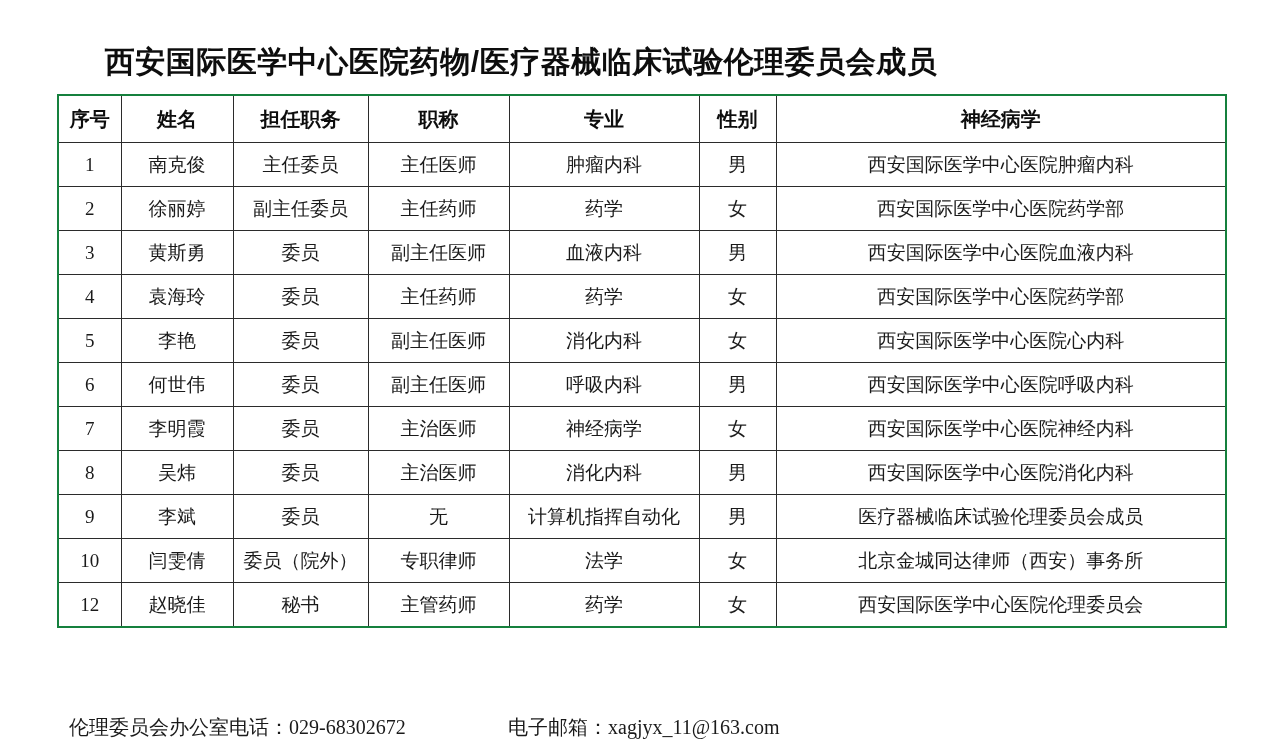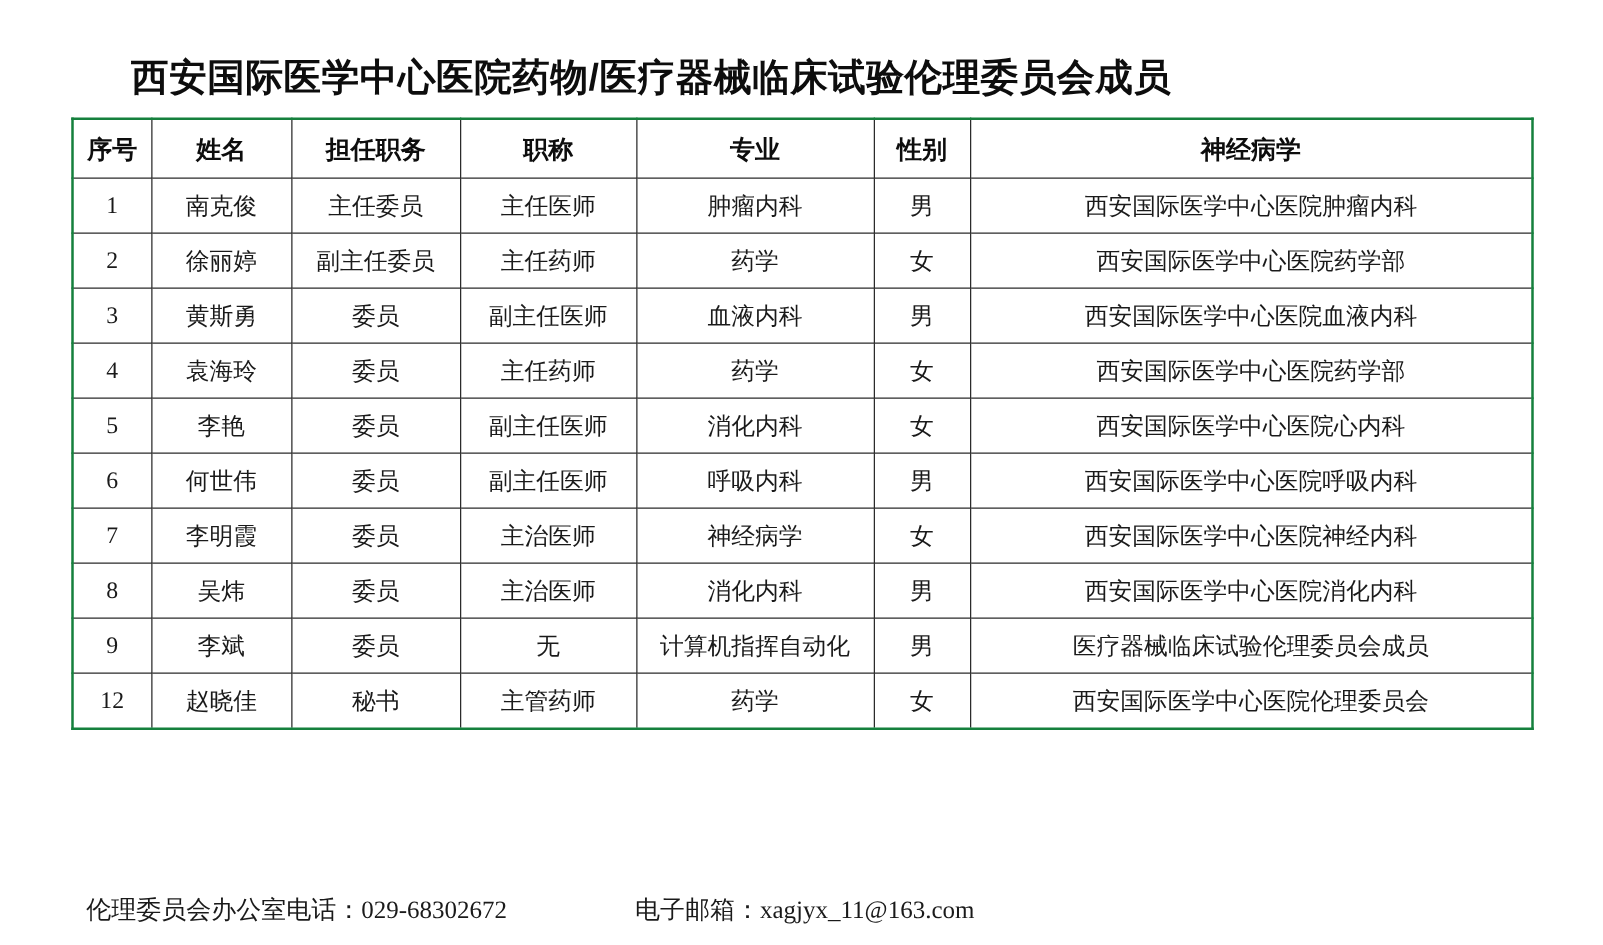--- a/index.html
+++ b/index.html
@@ -177,20 +177,29 @@
       <tr>
         <td>9</td>
         <td>李斌</td>
         <td>委员</td>
         <td>无</td>
         <td>计算机指挥自动化</td>
         <td>男</td>
         <td>医疗器械临床试验伦理委员会成员</td>
       </tr>
       <tr>
+        <td>10</td>
+        <td>闫雯倩</td>
+        <td>委员（院外）</td>
+        <td>专职律师</td>
+        <td>法学</td>
+        <td>女</td>
+        <td>北京金城同达律师（西安）事务所</td>
+      </tr>
+      <tr>
         <td>12</td>
         <td>赵晓佳</td>
         <td>秘书</td>
         <td>主管药师</td>
         <td>药学</td>
         <td>女</td>
         <td>西安国际医学中心医院伦理委员会</td>
       </tr>
     </tbody>
 </table>

